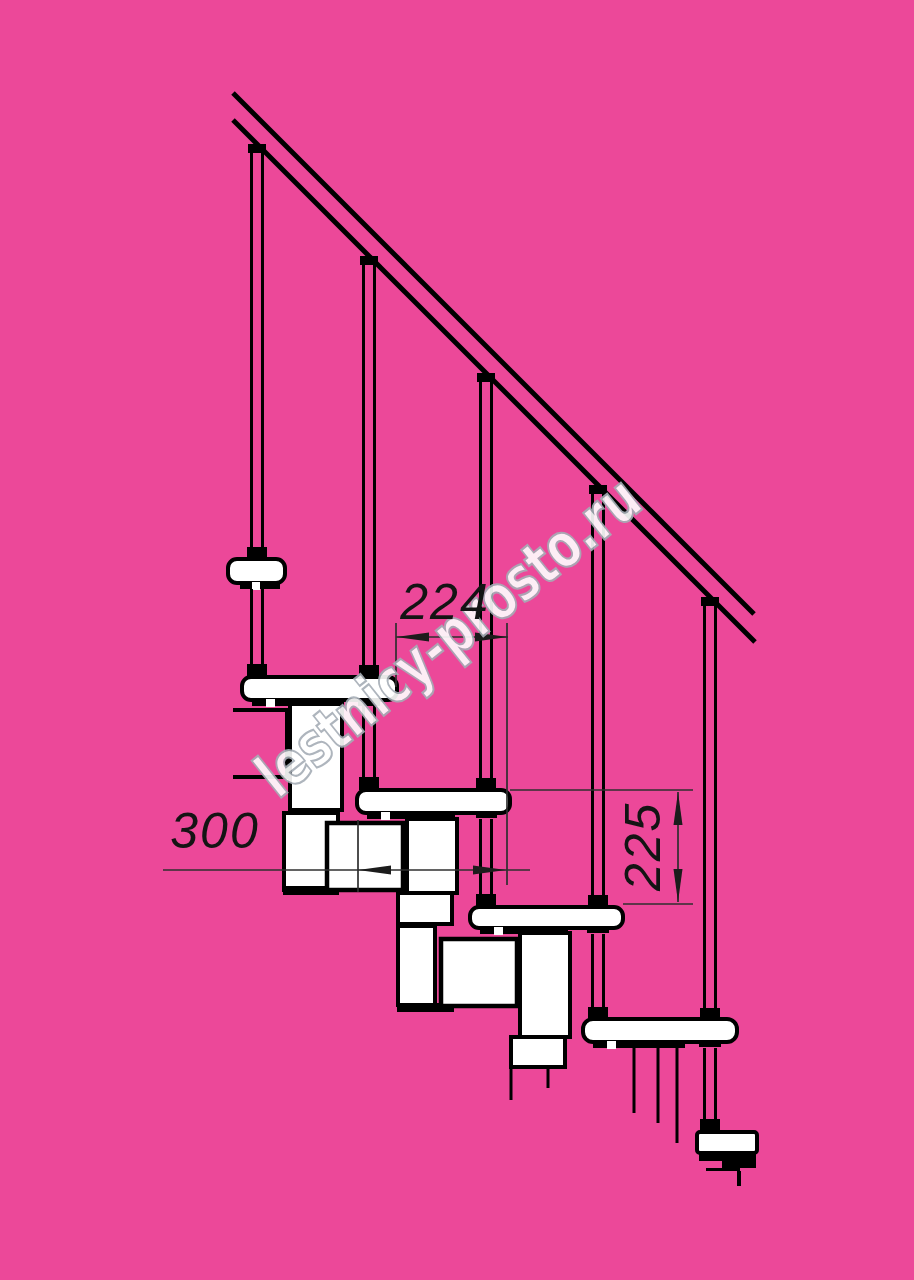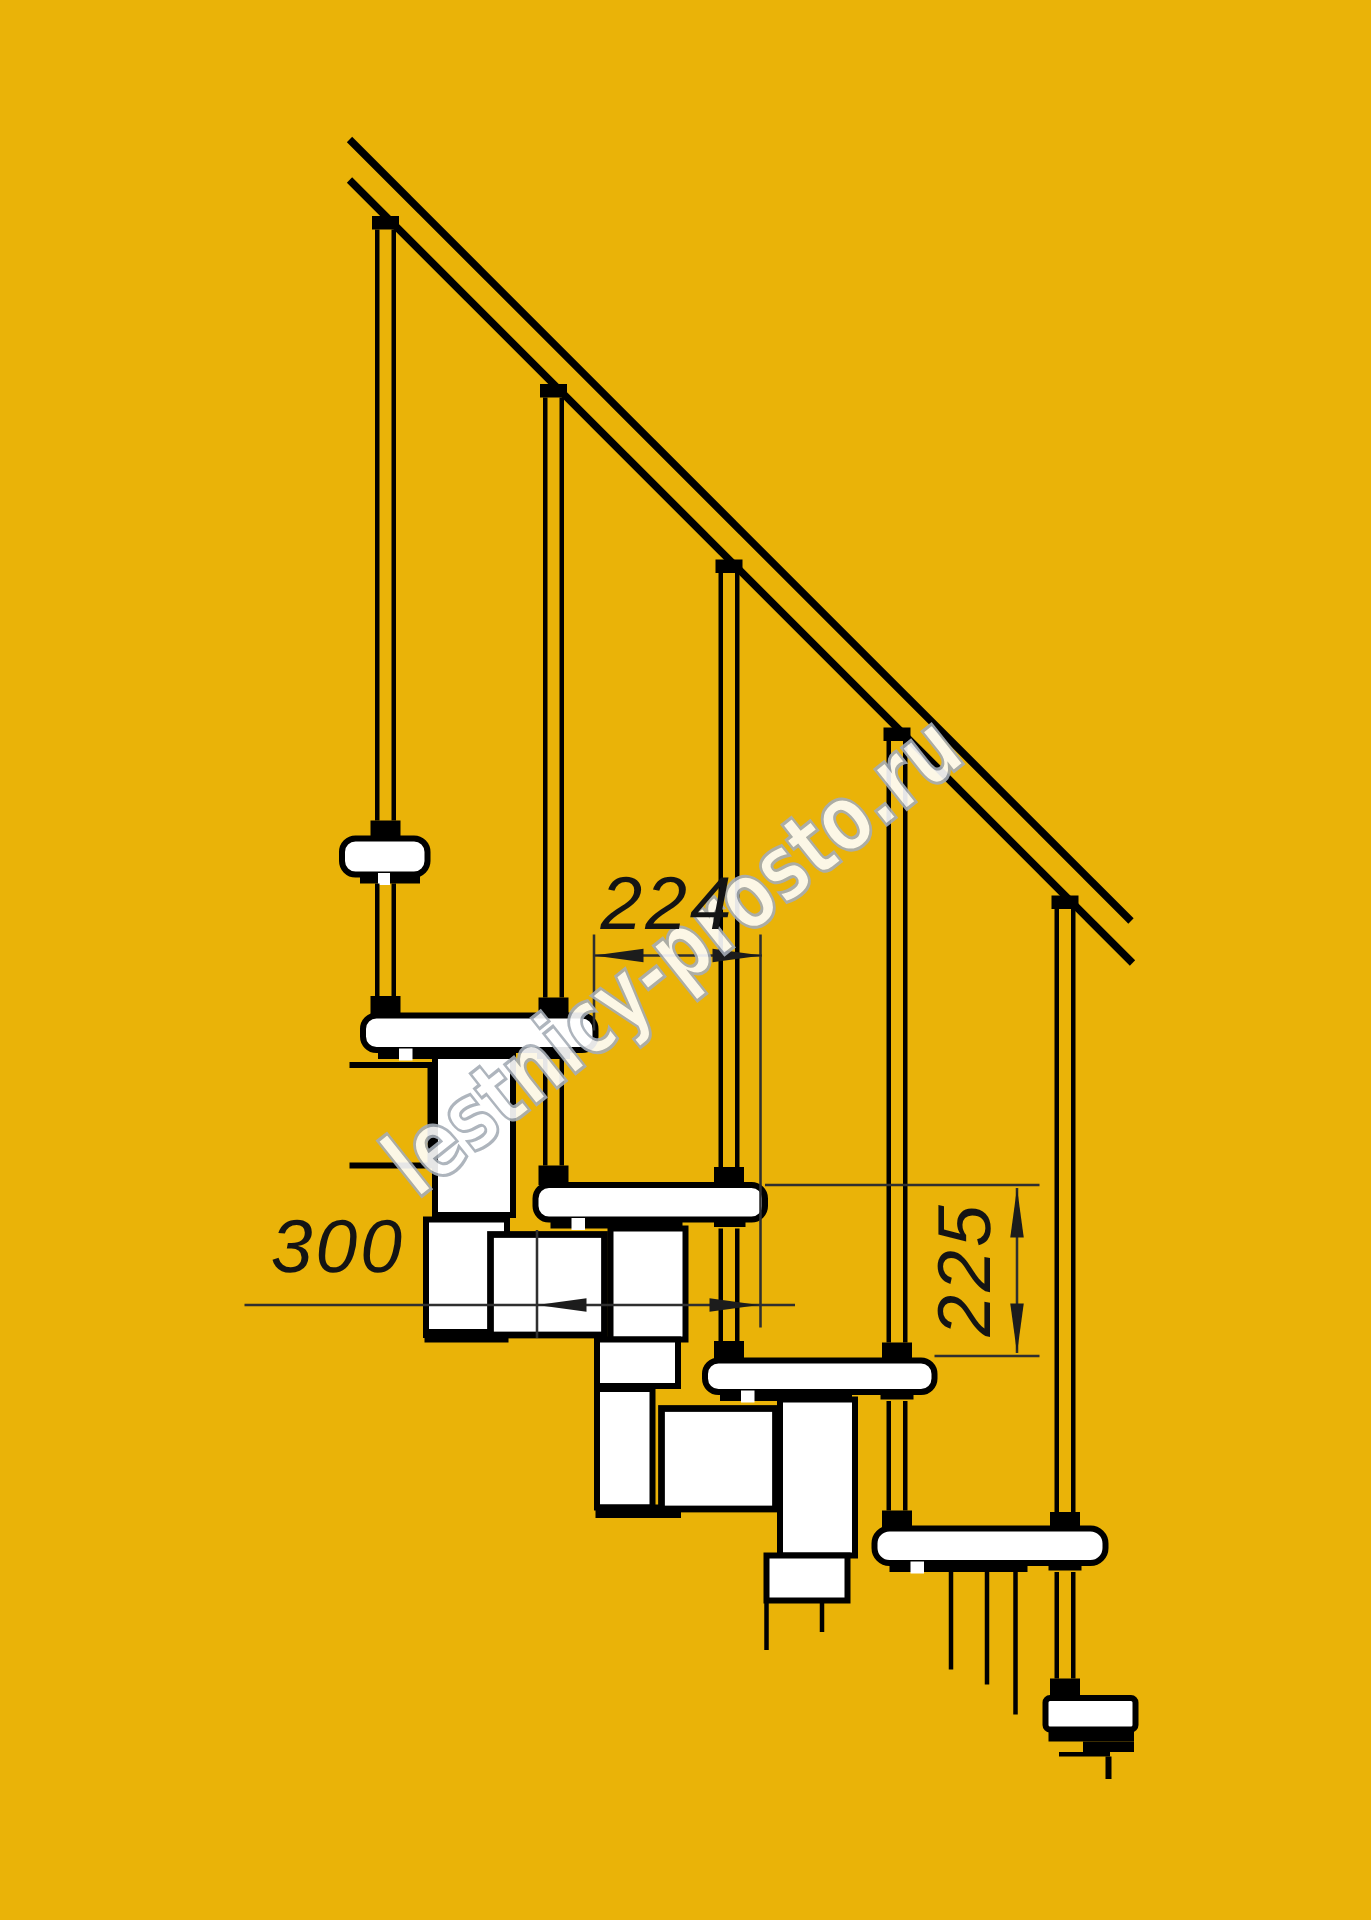--- a/index.html
+++ b/index.html
@@ -1,17 +1,17 @@
 <!DOCTYPE html>
 <html><head>
 <meta charset="utf-8">
 <style>
   html,body { margin:0; padding:0; background:#fff; }
   .stage {
-    position:relative; width:914px; height:1280px; background:#eab308;
+    position:relative; width:914px; height:1280px; background:#ec4899;
     overflow:hidden; font-family:"Liberation Sans", sans-serif;
   }
   .stage svg { position:absolute; left:0; top:0; z-index:1; }
 
   
   .s3  { stroke:#000; stroke-width:3;   fill:none; }
   .s4  { stroke:#000; stroke-width:4;   fill:#fff; }
   .s4n { stroke:#000; stroke-width:4;   fill:none; }
   .s5  { stroke:#000; stroke-width:4.5; fill:#fff; }
   .rail{ stroke:#000; stroke-width:5;   fill:none; }
@@ -32,21 +32,21 @@
 
   .dim-label {
     position:absolute; z-index:3;
     font-family:"Liberation Sans", sans-serif;
     font-style:italic; font-weight:500;
     font-size:50px; line-height:1;
     letter-spacing:2px; color:#141414;
     text-align:center; white-space:nowrap;
   }
   #dim-run   { left:390px; top:577px; width:110px; }
-  #dim-depth { left:160px; top:806px; width:110px;text-align:right; }
+  #dim-depth { left:160px; top:806px; width:110px; }
   #dim-riser { left:600px; top:829px; width:80px; height:44px; transform:rotate(-90deg); }
 </style>
 </head>
 <body>
 
 <div class="stage">
 
   <svg width="914" height="1280" viewBox="0 0 914 1280" xmlns="http://www.w3.org/2000/svg">
 
     <g>

